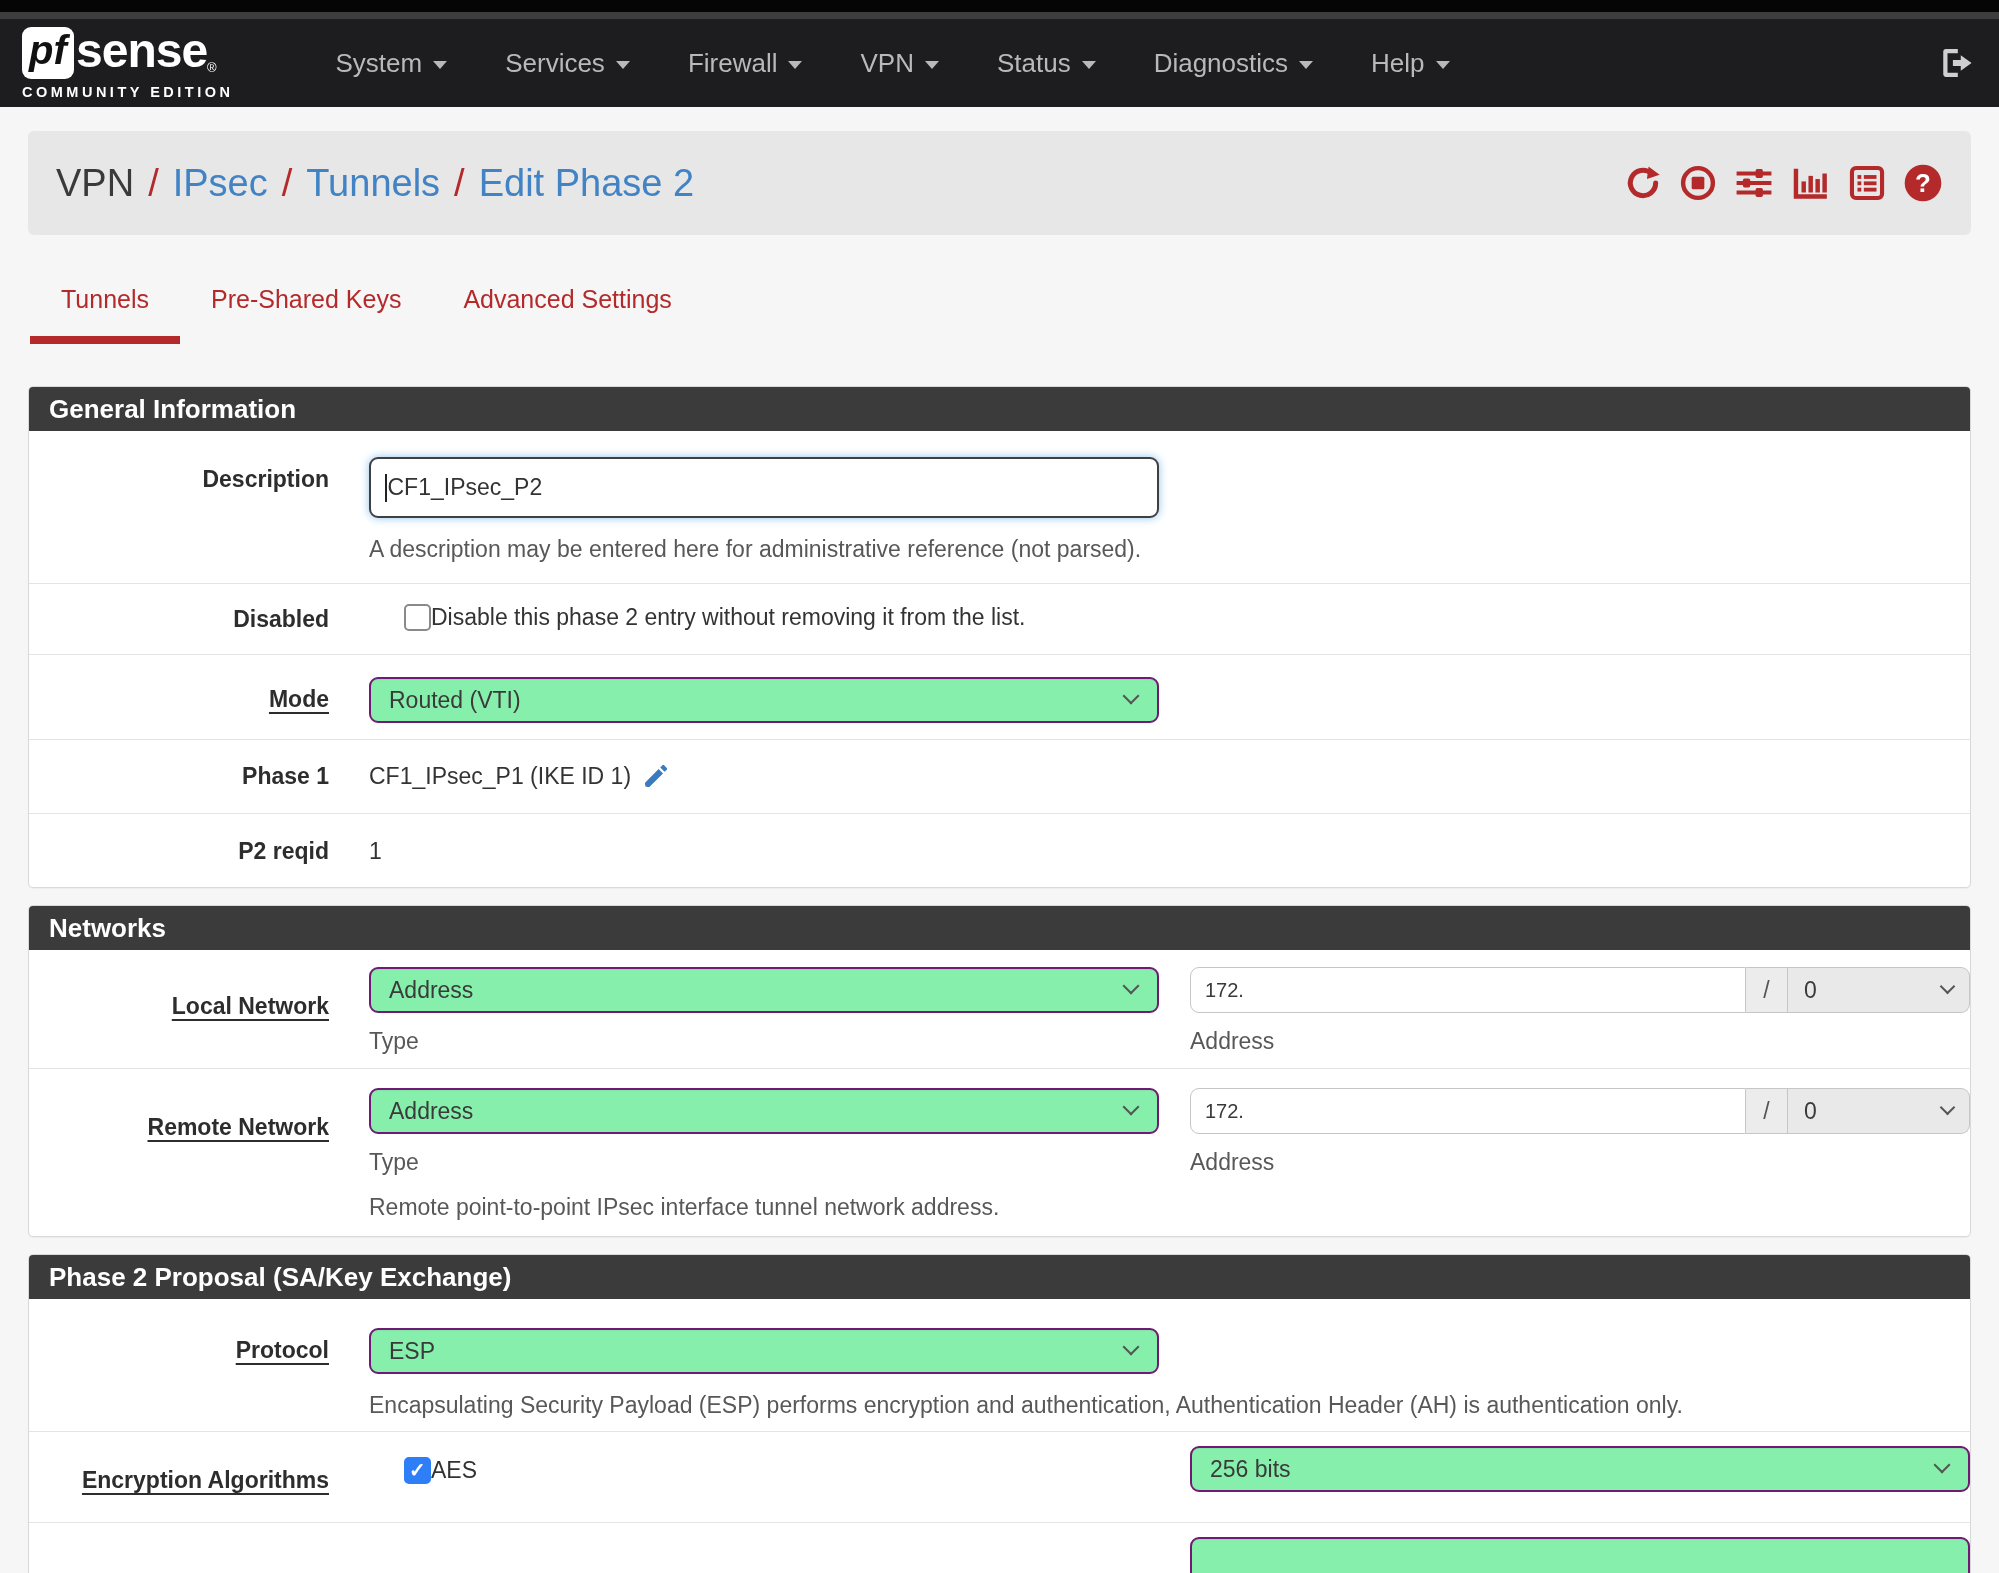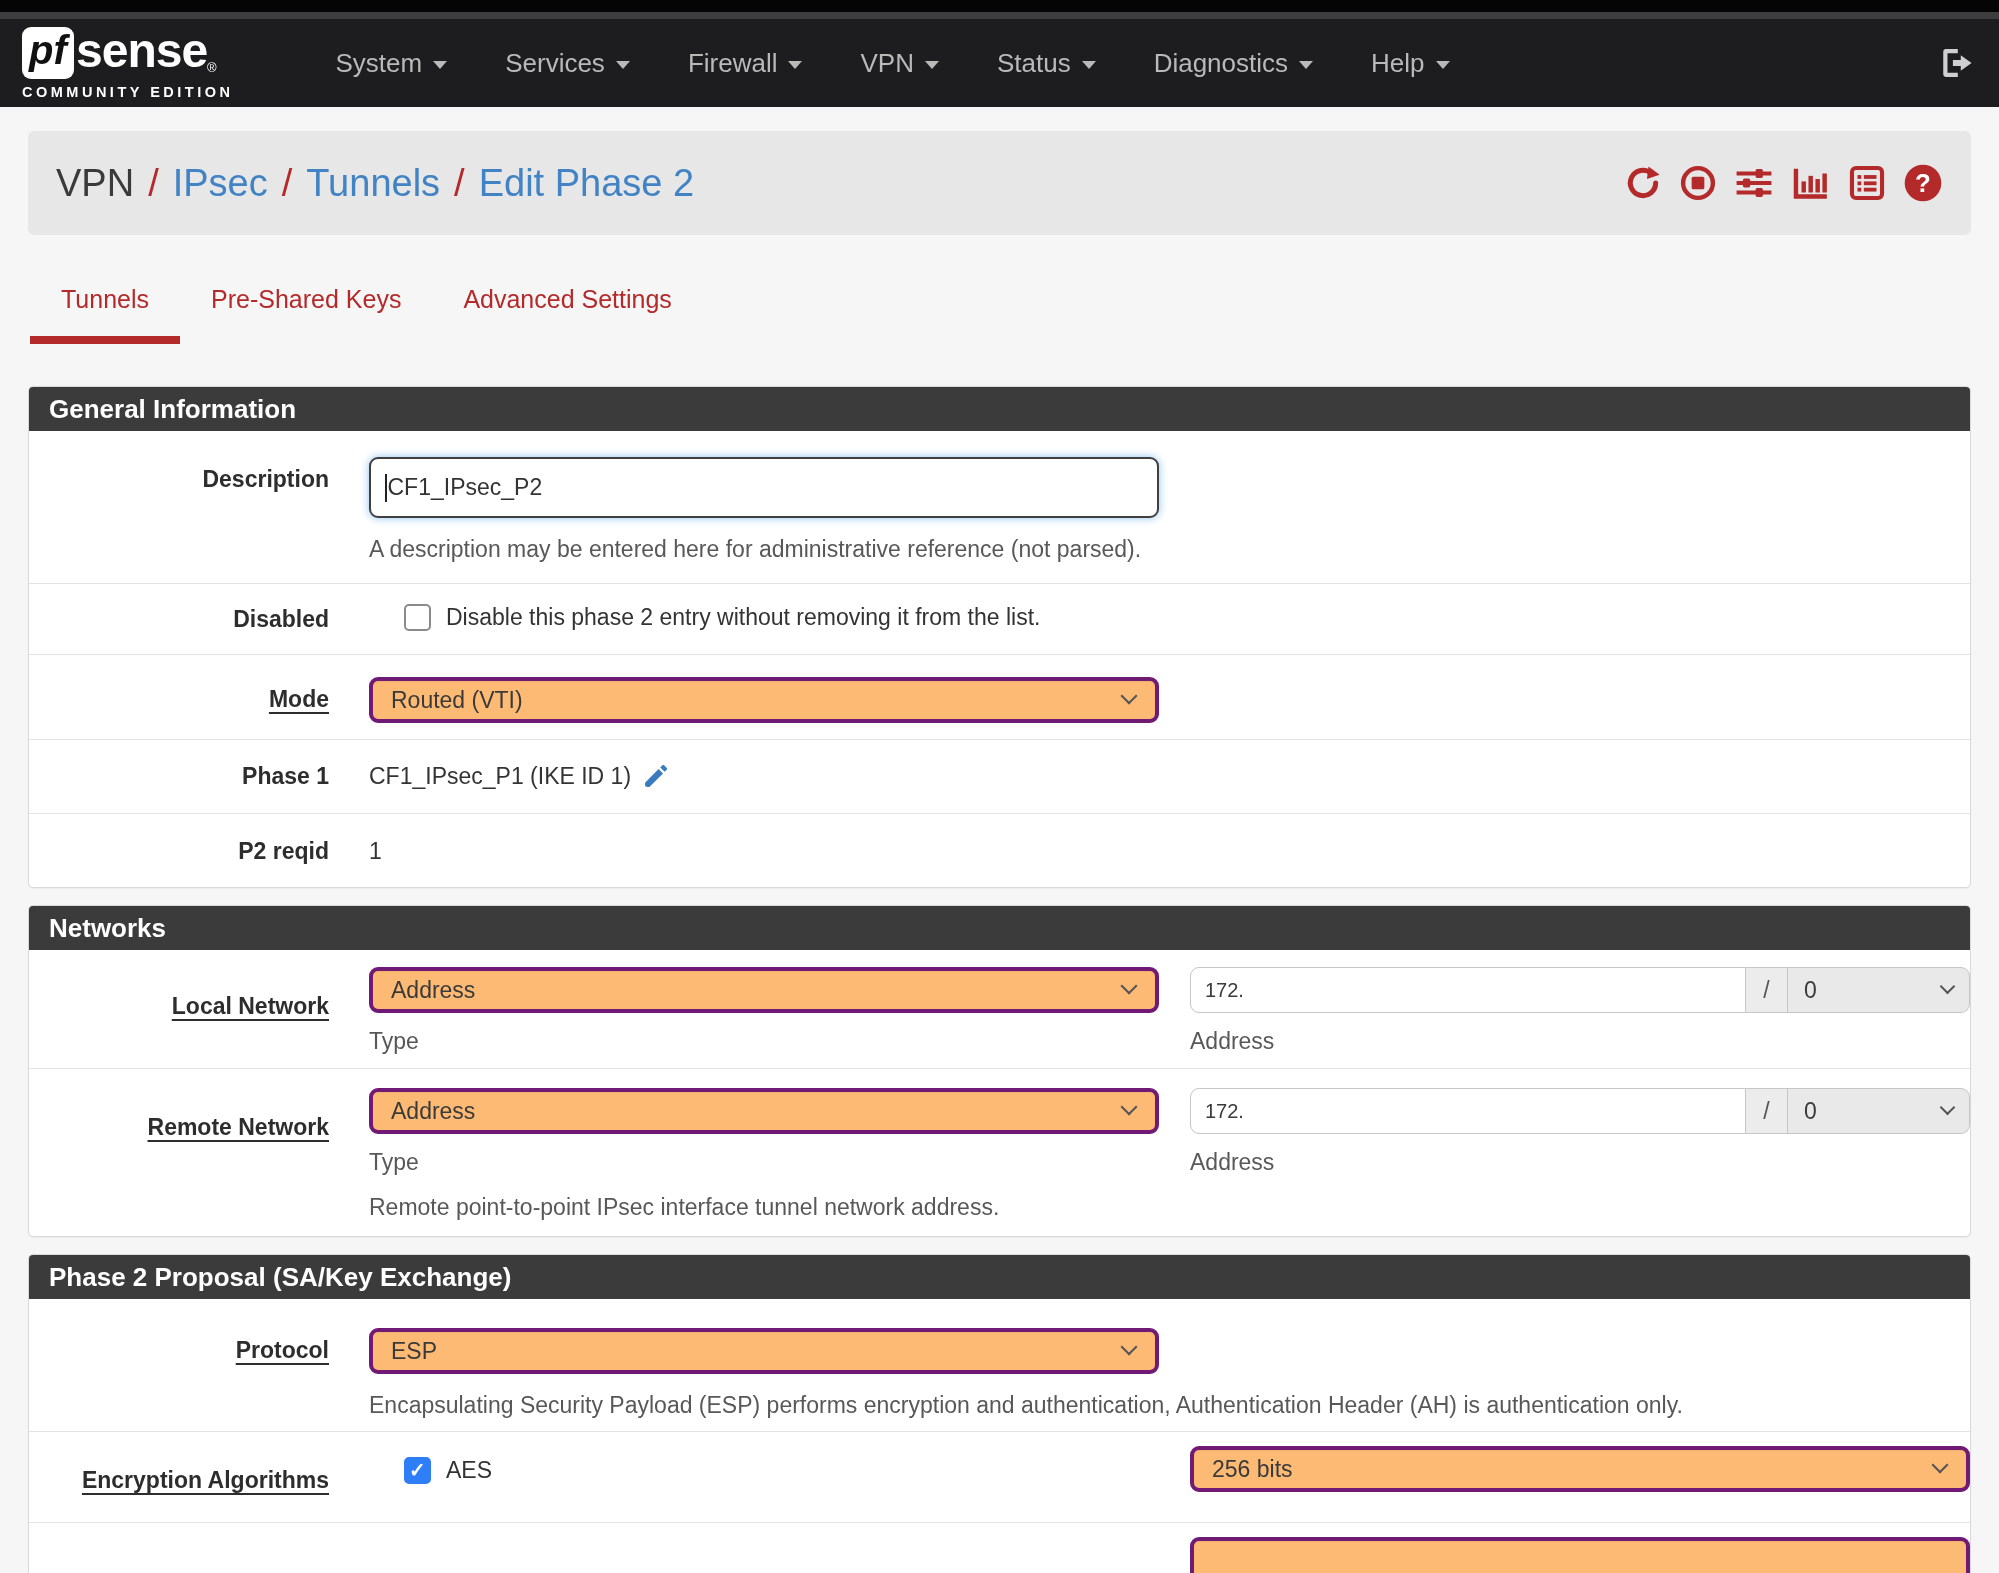--- a/index.html
+++ b/index.html
@@ -86,39 +86,39 @@
   .help{color:#585858;font-size:23px;}
   .caption{color:#585858;font-size:23px;}
   
   .textbox{
     width:790px;height:61px;background:#fff;border:2px solid #404040;border-radius:9px;
     box-shadow:0 0 9px rgba(102,175,233,.75);
     display:flex;align-items:center;padding:0 14px;font-size:23px;color:#333;
   }
   .caret-bar{width:1.5px;height:28px;background:#222;margin-right:1px;}
   .selectbox{
-    height:46px;background:#fdba74;border:4px solid #701a75;border-radius:9px;
+    height:46px;background:#86efac;border:2px solid #701a75;border-radius:9px;
     display:flex;align-items:center;padding:0 18px;font-size:23px;color:#3a3a3a;
     position:relative;cursor:pointer;box-shadow:inset 0 1px 1px rgba(0,0,0,.05);
   }
   .selectbox .chev{
     position:absolute;right:20px;top:50%;width:12px;height:12px;margin-top:-10px;
     border-right:2px solid #555;border-bottom:2px solid #555;transform:rotate(45deg);
   }
   .w-left{width:790px;}
   .w-right{width:780px;}
   .checkbox{
     width:27px;height:27px;border:2px solid #8a8a8a;border-radius:5px;background:#fff;
     flex:none;cursor:pointer;
   }
   .checkbox.checked{
     background:var(--check-blue);border-color:var(--check-blue);
     display:flex;align-items:center;justify-content:center;color:#fff;font-size:20px;font-weight:bold;
   }
-  .cbrow{display:flex;align-items:center;gap:15px;font-size:23px;color:#333;padding-left:35px;}
+  .cbrow{display:flex;align-items:center;font-size:23px;color:#333;padding-left:35px;}
   .input-group{display:flex;width:780px;height:46px;}
   .ig-input{
     flex:1;background:#fff;border:1px solid #c6c6c6;border-radius:9px 0 0 9px;
     display:flex;align-items:center;padding:0 14px;font-size:20px;color:#3a3a3a;
   }
   .ig-addon{
     width:42px;background:#ececec;border:1px solid #c6c6c6;border-left:none;
     display:flex;align-items:center;justify-content:center;font-size:23px;color:#555;
   }
   .ig-select{

